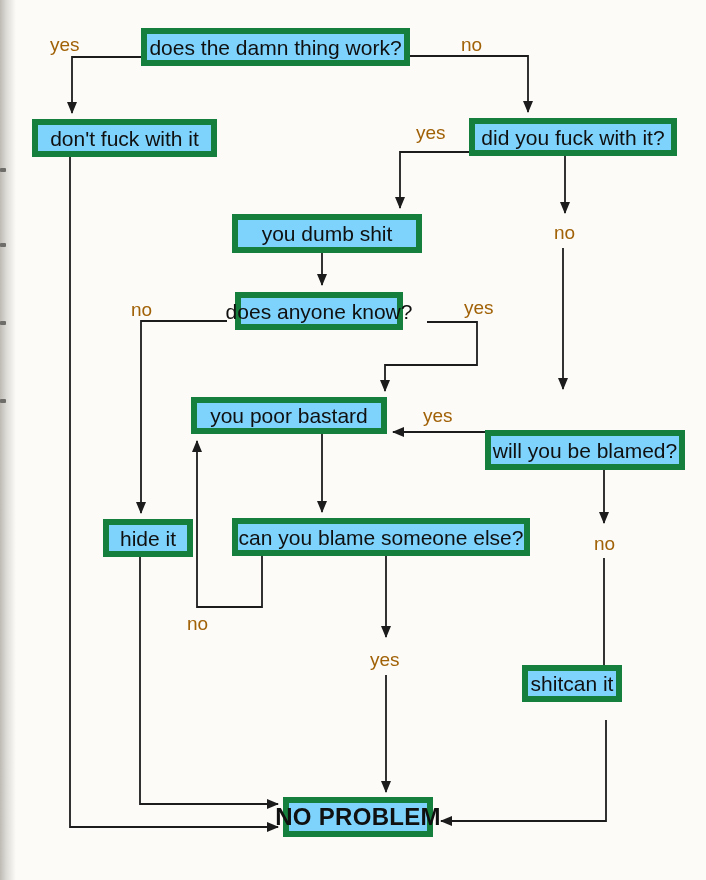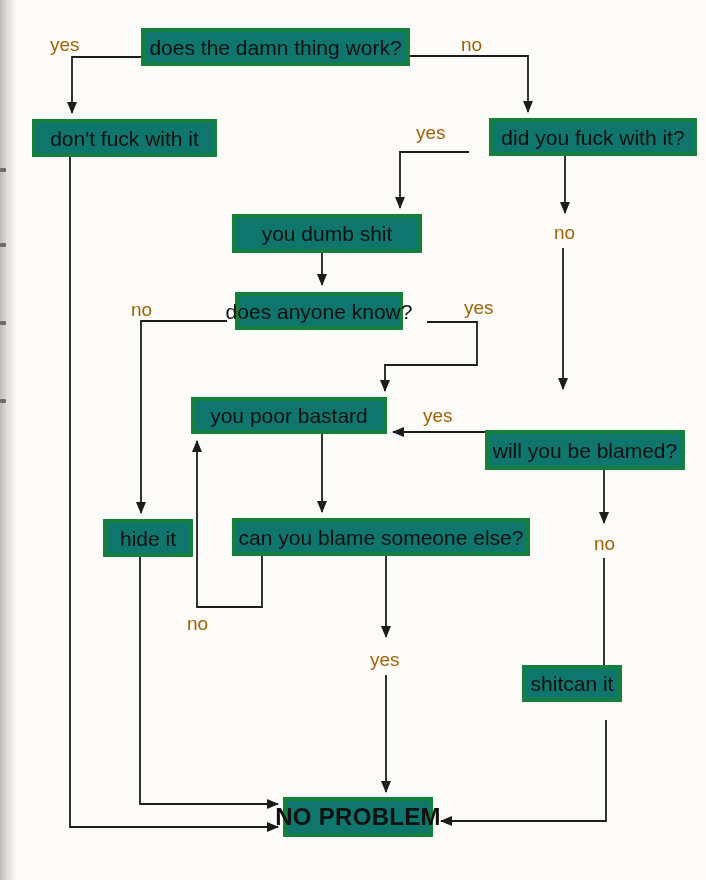--- a/index.html
+++ b/index.html
@@ -19,22 +19,22 @@
     background:linear-gradient(to right,#bdbab4 0%, #dddbd6 40%, rgba(252,251,248,0) 100%);
     pointer-events:none;
   }
   .gutter-mark{
     position:absolute;left:0;width:6px;height:4px;background:#6f6d69;border-radius:1px;
   }
   svg.wires{position:absolute;left:0;top:0;}
   .node{
     position:absolute;
     box-sizing:border-box;
-    border:4px solid #15803d;
-    background:#0f766e;
+    border:6px solid #15803d;
+    background:#7dd3fc;
     display:flex;align-items:center;justify-content:center;
     font-size:21px;color:#101010;
     white-space:nowrap;
     line-height:1;
   }
   .node.terminal{font-weight:700;font-size:24px;letter-spacing:.3px;}
   .edge-label{
     position:absolute;
     font-size:19px;color:#a16207;
     line-height:1;white-space:nowrap;
@@ -85,21 +85,21 @@
       <path d="M70,157 L70,827 L278,827" marker-end="url(#arr)"></path>
 
       <path d="M606,720 L606,821 L441,821" marker-end="url(#arr)"></path>
     </g>
   </svg>
 
   <div class="node" style="left:141px;top:28px;width:269px;height:38px;">does the damn thing work?</div>
 
   <div class="node" style="left:32px;top:119px;width:185px;height:38px;">don't fuck with it</div>
 
-  <div class="node" style="left:469px;top:118px;width:208px;height:38px;margin-left:20px;">did you fuck with it?</div>
+  <div class="node" style="left:469px;top:118px;width:208px;height:38px;">did you fuck with it?</div>
 
   <div class="node" style="left:232px;top:214px;width:190px;height:39px;">you dumb shit</div>
 
   <div class="node" style="left:227px;top:292px;width:168px;height:38px;margin-left:8px;">does anyone know?</div>
 
   <div class="node" style="left:191px;top:397px;width:196px;height:37px;">you poor bastard</div>
 
   <div class="node" style="left:485px;top:395px;width:200px;height:40px;margin-top:35px;">will you be blamed?</div>
 
   <div class="node" style="left:103px;top:519px;width:90px;height:38px;">hide it</div>

